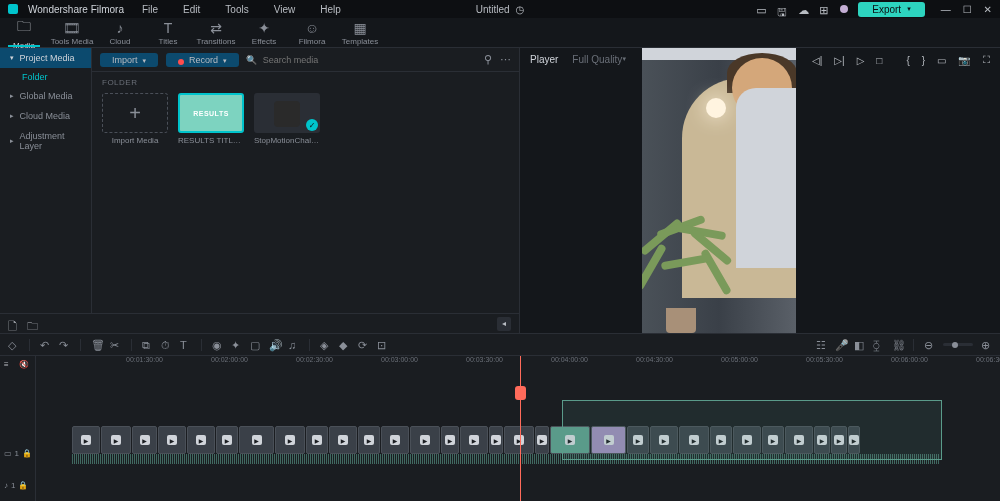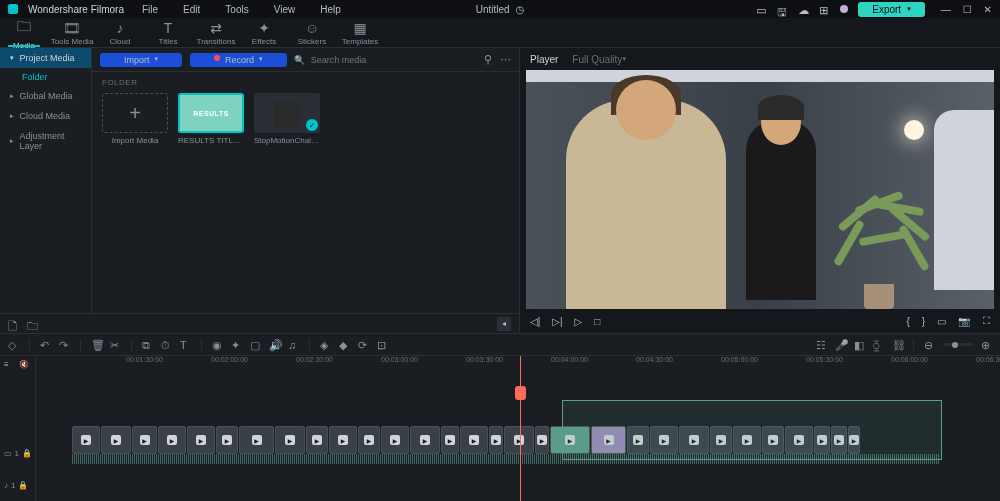--- a/index.html
+++ b/index.html
@@ -25,38 +25,38 @@
 .left-panel{width:520px;display:flex;flex-direction:column;border-right:1px solid #2a2e35}
 .media-browser{flex:1;display:flex;min-height:0}
 .sidebar{width:92px;background:#1a1d21;border-right:1px solid #2a2e35;display:flex;flex-direction:column;font-size:9px}
 .sidebar-item{padding:5px 10px;display:flex;align-items:center;gap:4px;cursor:pointer;color:#8a8f98}
 .sidebar-item.active{background:#0c4a6e;color:#d0d4da}
 .sidebar-sub{padding:4px 10px 4px 22px;color:#8a8f98;font-size:9px;cursor:pointer}
 .sidebar-sub.active{color:#00c4cc}
 .tri{font-size:7px;margin-right:2px}
 .media-content{flex:1;display:flex;flex-direction:column}
 .media-toolbar{height:24px;display:flex;align-items:center;padding:0 8px;gap:8px;border-bottom:1px solid #2a2e35}
-.btn-drop{background:#1d4ed8;padding:2px 24px;border-radius:3px;font-size:9px;display:flex;align-items:flex-start;gap:5px;cursor:pointer}
+.btn-drop{background:#0c4a6e;padding:2px 12px;border-radius:3px;font-size:9px;display:flex;align-items:flex-end;gap:5px;cursor:pointer}
 .rec-dot{width:6px;height:6px;border-radius:50%;background:#ff4d4d}
 .search{flex:1;display:flex;align-items:center;gap:5px;color:#6a6f78;font-size:9px}
 .search input{background:transparent;border:none;color:#b8bcc2;font-size:9px;outline:none;flex:1}
 .toolbar-right{display:flex;gap:8px;font-size:11px;color:#8a8f98}
 .folder-label{padding:6px 10px;font-size:8px;color:#6a6f78;letter-spacing:0.5px}
 .media-grid{display:flex;gap:10px;padding:0 10px}
 .media-item{width:66px;display:flex;flex-direction:column;align-items:center;gap:3px;cursor:pointer}
 .thumb{width:66px;height:40px;border-radius:3px;display:flex;align-items:center;justify-content:center;position:relative}
 .thumb.import{border:1px dashed #4a4f58}
 .thumb.import .plus{font-size:20px;color:#8a8f98;font-weight:300}
 .thumb.results{background:#7dd3c0;color:#fff;font-size:7px;font-weight:600;letter-spacing:0.5px;border:2px solid #00c4cc}
 .thumb.stop{background:#2a2e35}
 .check{position:absolute;bottom:2px;right:2px;width:12px;height:12px;border-radius:50%;background:#00c4cc;display:flex;align-items:center;justify-content:center;color:#0d0f12;font-size:8px}
 .media-item-label{font-size:8px;color:#8a8f98;text-align:center;white-space:nowrap;overflow:hidden;text-overflow:ellipsis;width:100%}
 .left-footer{height:20px;border-top:1px solid #2a2e35;display:flex;align-items:center;padding:0 8px;gap:8px}
 .left-footer .collapse{margin-left:auto;width:14px;height:14px;background:#2a2e35;border-radius:2px;display:flex;align-items:center;justify-content:center;font-size:8px}
-.player{flex:1;display:flex;flex-direction:column;background:#14171b}
+.player{flex:1;display:flex;flex-direction:row;background:#14171b}
 .player-header{height:22px;display:flex;align-items:center;padding:0 10px;gap:14px;font-size:10px}
 .player-tab{color:#d0d4da}
 .player-tab.faded{color:#6a6f78;display:flex;align-items:center;}
 .preview{flex:1;margin:0 6px;background:#3a4048;position:relative;overflow:hidden}
 .preview-scene{position:absolute;inset:0;background:linear-gradient(to right,#4a5158 0%,#3a4048 50%,#5a6068 100%)}
 .wall{position:absolute;left:0;right:0;top:0;height:12px;background:#d0d4da}
 .person1{position:absolute;left:40px;top:30px;width:160px;height:220px;background:#c9b896;border-radius:60px 60px 0 0}
 .person1-head{position:absolute;left:90px;top:10px;width:60px;height:60px;background:#d4a77a;border-radius:50%}
 .person1-hair{position:absolute;left:85px;top:5px;width:70px;height:40px;background:#4a3828;border-radius:50% 50% 0 0}
 .person2{position:absolute;left:220px;top:50px;width:70px;height:180px;background:#1a1a1a;border-radius:30px 30px 0 0}
@@ -155,21 +155,21 @@
   <div class="tab">
       <span class="icon">⇄</span>
       <span class="label">Transitions</span>
     </div>
   <div class="tab">
       <span class="icon">✦</span>
       <span class="label">Effects</span>
     </div>
   <div class="tab">
       <span class="icon">☺</span>
-      <span class="label">Stickers</span>
+      <span class="label">Filmora</span>
     </div>
   <div class="tab">
       <span class="icon">▦</span>
       <span class="label">Templates</span>
     </div>
 </div>
 
 <div class="main">
   <div class="left-panel">
     <div class="media-browser">

